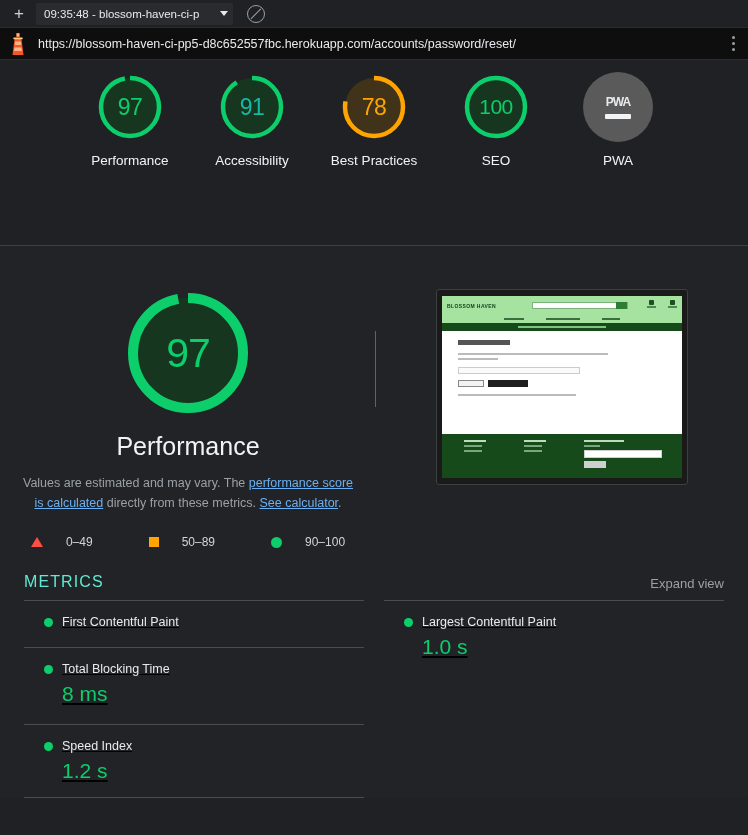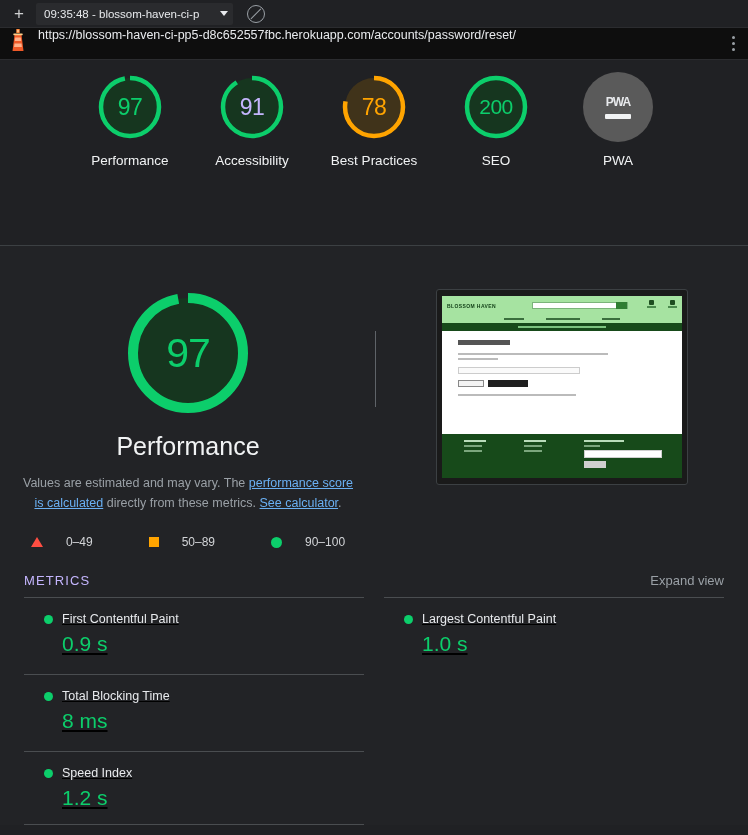--- a/index.html
+++ b/index.html
@@ -55,21 +55,21 @@
     left: 50%; top: 1px; bottom: 1px;
     width: 1.4px; background: #9aa0a6;
     transform: translateX(-50%) rotate(45deg);
     transform-origin: center;
   }
 
   
   .urlbar {
     height: 32px;
     background: #0e0e0e;
-    display: flex; align-items: flex-start;
+    display: flex; align-items: center;
     padding: 0 4px 0 8px;
     border-bottom: 1px solid #2b2c2f;
   }
   .lh-icon { width: 20px; height: 24px; flex: 0 0 20px; }
   .url-text {
     flex: 1;
     margin-left: 10px;
     color: #e8eaed;
     font-size: 12.5px;
     white-space: nowrap; overflow: hidden; text-overflow: ellipsis;
@@ -221,21 +221,21 @@
   .t-subinput { width: 78px; height: 8px; background: #fff; border: 1px solid #cfcfcf; }
   .t-subbtn { width: 22px; height: 7px; background: #cfcfcf; }
 
   
   .metrics-wrap { padding: 24px 24px 0 24px; }
   .metrics-head {
     display: flex; align-items: flex-end; justify-content: space-between;
     padding-bottom: 9px;
   }
   .metrics-title {
-    font-size: 13px; color: #c4b5fd; letter-spacing: 1.1px;
+    font-size: 16px; color: #5eead4; letter-spacing: 1.1px;
   }
   .expand-view { font-size: 13px; color: #9aa0a6; }
   .metrics-grid { display: flex; gap: 20px; }
   .metrics-col { flex: 1; }
   .metric-item {
     border-top: 1px solid #4a4d50;
     padding: 14px 0 18px 20px;
     text-decoration: underline;
   }
   .metric-row { display: flex; align-items: center; gap: 9px; }
@@ -287,21 +287,21 @@
     </div>
     <div class="gauge-label">Performance</div>
   </div>
 
   <div class="gauge-cell">
     <div class="gauge-wrap">
       <svg width="70" height="70" viewBox="0 0 70 70">
         <circle cx="35" cy="35" r="29" fill="#16361f"></circle>
         <circle cx="35" cy="35" r="29" fill="none" stroke="#0cce6b" stroke-width="4.5" stroke-linecap="butt" stroke-dasharray="165.9 182.2" stroke-dashoffset="0"></circle>
       </svg>
-      <div class="gauge-num" style="color:#c4b5fd">91</div>
+      <div class="gauge-num" style="color:#14b8a6">91</div>
     </div>
     <div class="gauge-label">Accessibility</div>
   </div>
 
   <div class="gauge-cell">
     <div class="gauge-wrap">
       <svg width="70" height="70" viewBox="0 0 70 70">
         <circle cx="35" cy="35" r="29" fill="#40331a"></circle>
         <circle cx="35" cy="35" r="29" fill="none" stroke="#ffa400" stroke-width="4.5" stroke-linecap="butt" stroke-dasharray="142.1 182.2" stroke-dashoffset="0"></circle>
       </svg>
@@ -309,21 +309,21 @@
     </div>
     <div class="gauge-label">Best Practices</div>
   </div>
 
   <div class="gauge-cell">
     <div class="gauge-wrap">
       <svg width="70" height="70" viewBox="0 0 70 70">
         <circle cx="35" cy="35" r="29" fill="#16361f"></circle>
         <circle cx="35" cy="35" r="29" fill="none" stroke="#0cce6b" stroke-width="4.5" stroke-linecap="butt" stroke-dasharray="182.2 0" stroke-dashoffset="0"></circle>
       </svg>
-      <div class="gauge-num" style="color:#0cce6b;font-size:21px">200</div>
+      <div class="gauge-num" style="color:#0cce6b;font-size:21px">100</div>
     </div>
     <div class="gauge-label">SEO</div>
   </div>
 
   <div class="gauge-cell">
     <div class="pwa-circle">
       <span class="pwa-word">PWA</span>
       <span class="pwa-dash"></span>
     </div>
     <div class="gauge-label">PWA</div>
@@ -433,21 +433,20 @@
     </div>
 
     <div class="metrics-grid">
 
       <div class="metrics-col">
         <div class="metric-item">
           <div class="metric-row">
             <span class="metric-dot"></span>
             <span class="metric-name">First Contentful Paint</span>
           </div>
-          <div class="metric-value">0.9 s</div>
         </div>
         <div class="metric-item">
           <div class="metric-row">
             <span class="metric-dot"></span>
             <span class="metric-name">Total Blocking Time</span>
           </div>
           <div class="metric-value">8 ms</div>
         </div>
         <div class="metric-item last">
           <div class="metric-row">

